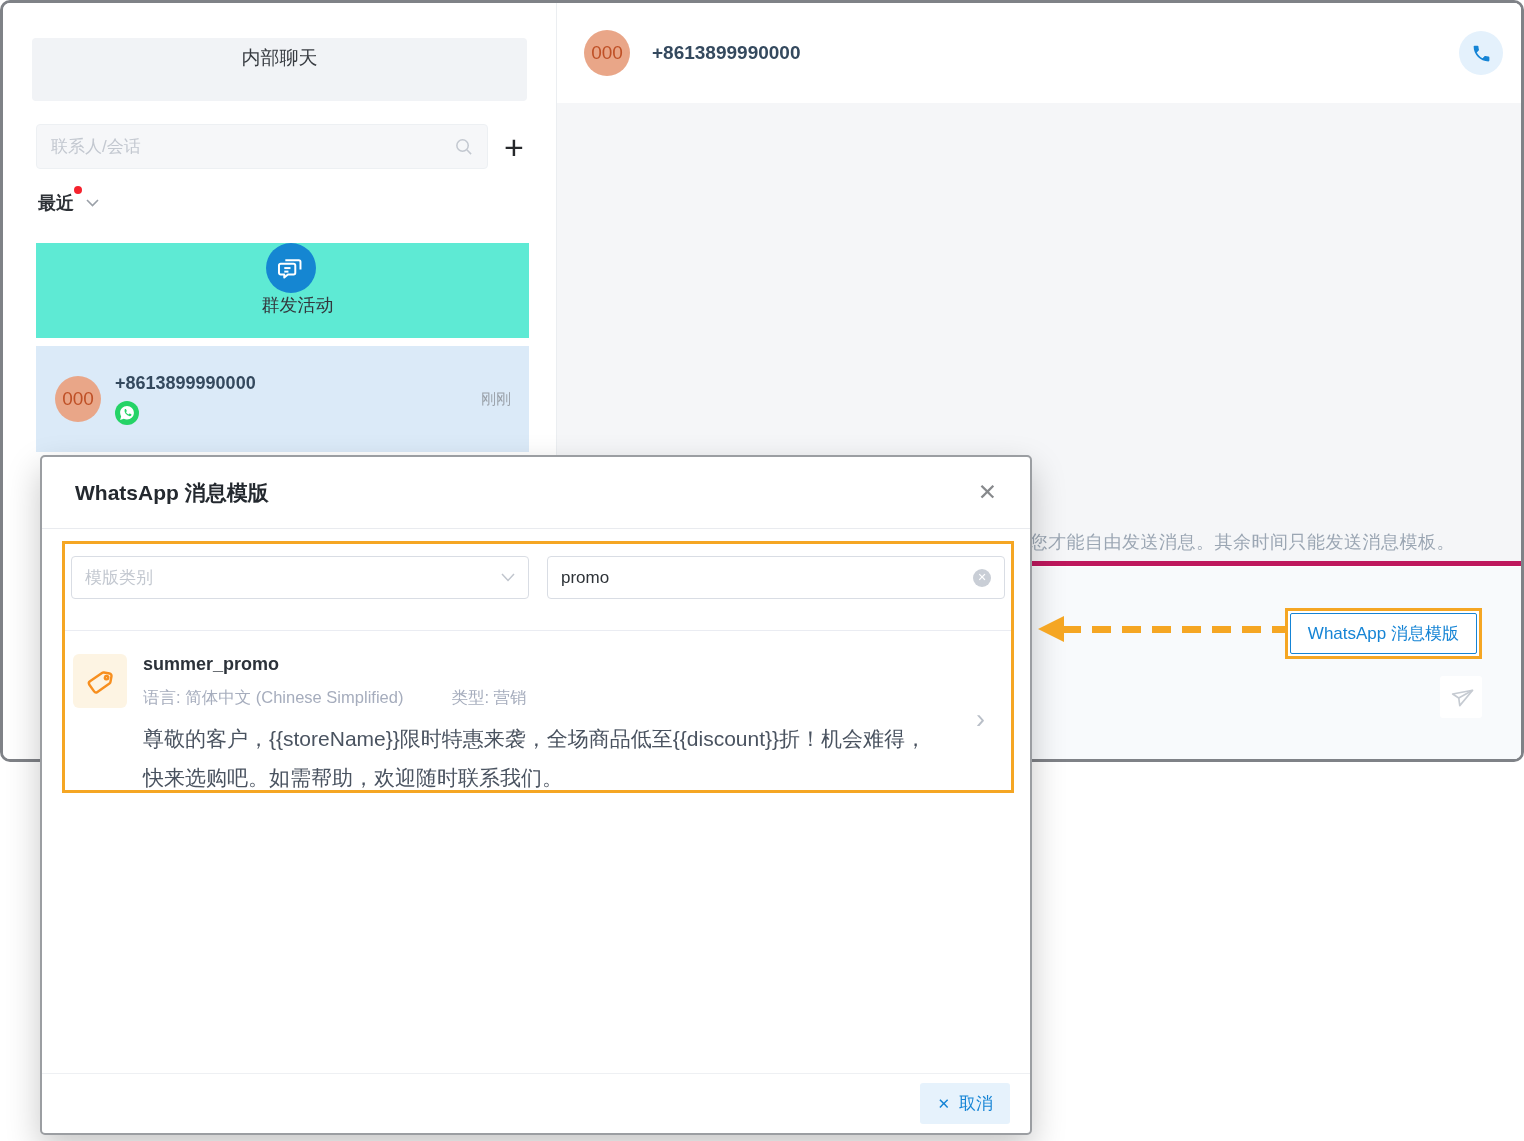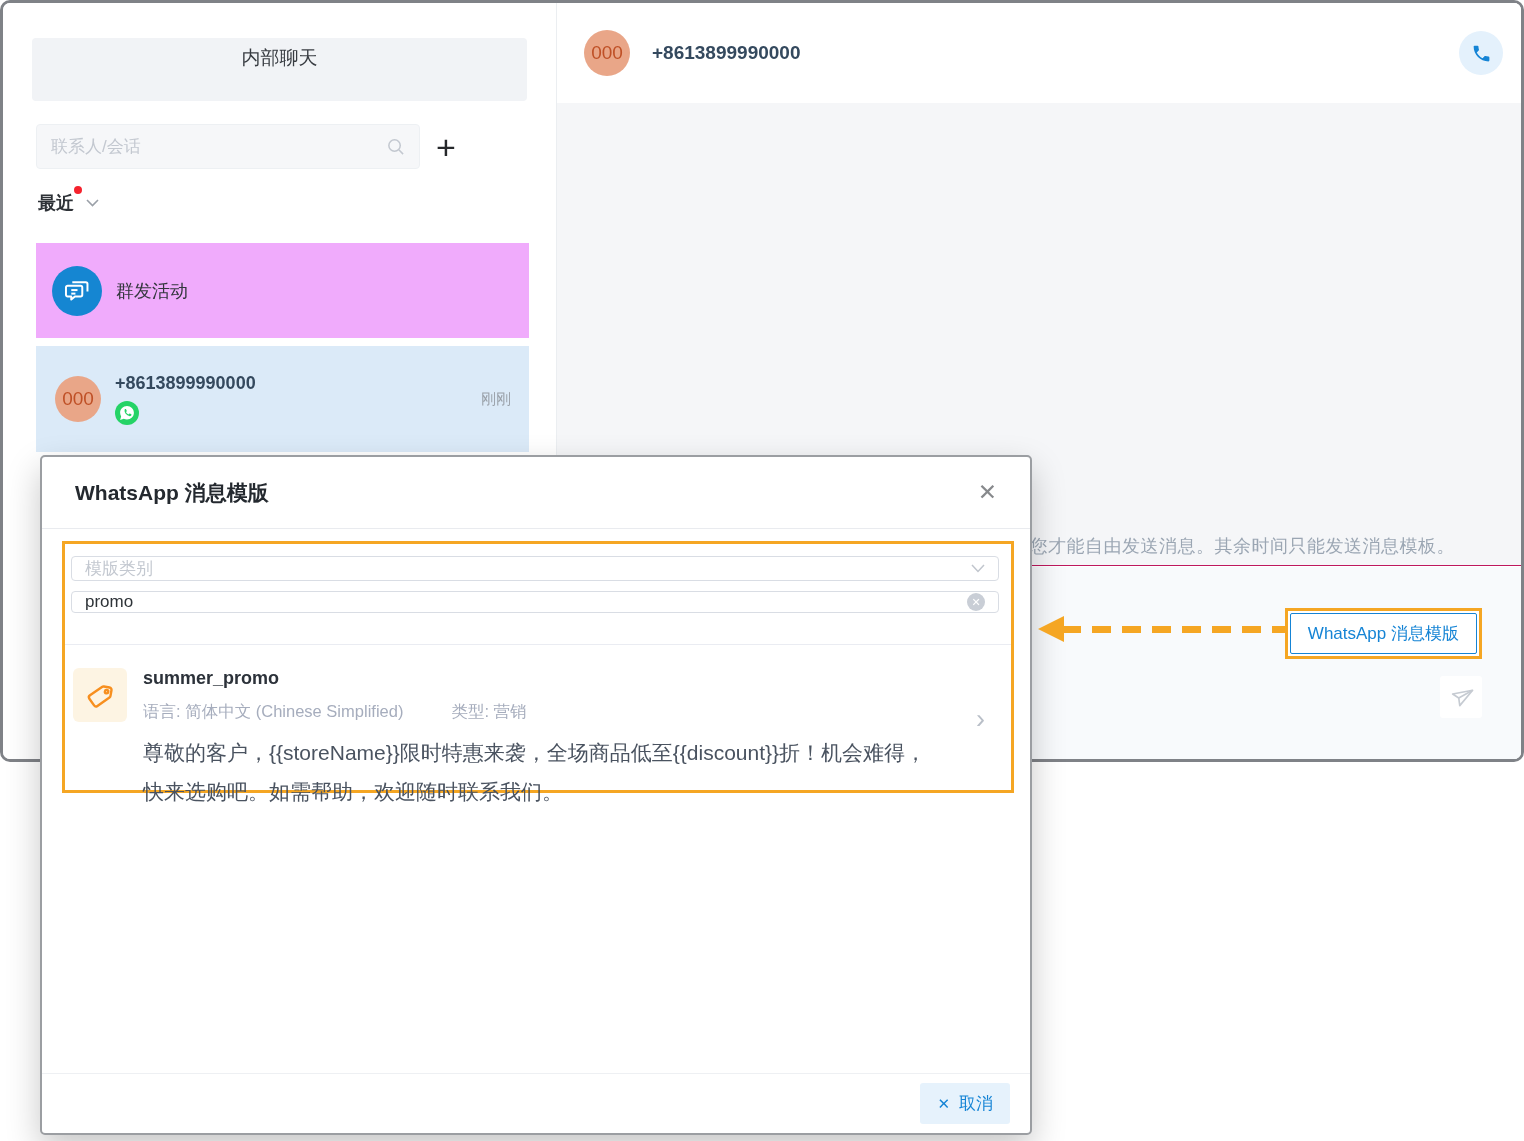--- a/index.html
+++ b/index.html
@@ -16,50 +16,50 @@
   .tabs { position:absolute; left:29px; top:35px; width:495px; height:63px; background:#f1f3f6;
     border-radius:4px; display:flex; padding:7px; }
   .tab { flex:1; display:flex; align-items:flex-start; justify-content:center; font-size:19px; color:#383c42; cursor:pointer; }
   .tab.active { background:#fff; border-radius:4px; box-shadow:0 1px 5px rgba(0,0,0,.14); font-weight:400; }
   .tab-label { position:relative; }
   .badge { position:absolute; top:-10px; right:-25px; min-width:22px; height:22px; padding:0 4px;
     background:#f5222d; color:#fff; border-radius:50%; font-size:13px; font-weight:700;
     display:flex; align-items:center; justify-content:center; }
 
   .search-row { position:absolute; left:33px; top:121px; width:494px; display:flex; align-items:center; }
-  .search-box { width:384px; height:45px; background:#f6f7f9; border:1px solid #edf0f3; border-radius:4px;
+  .search-box { width:452px; height:45px; background:#f6f7f9; border:1px solid #edf0f3; border-radius:4px;
     display:flex; align-items:center; padding:0 14px; cursor:text; }
   .search-ph { font-size:17px; color:#c3c8d0; }
   .search-box svg { margin-left:auto; }
   .plus-btn { margin-left:16px; font-size:34px; font-weight:200; color:#26282b; line-height:26px; cursor:pointer; }
 
   .recent-row { position:absolute; left:35px; top:188px; display:flex; align-items:center; cursor:pointer; }
   .recent-label { position:relative; font-size:18px; font-weight:700; color:#2e3237; }
   .red-dot { position:absolute; top:-5px; right:-8px; width:8px; height:8px; border-radius:50%; background:#f5222d; }
   .recent-row svg { margin-left:12px; }
 
   .chat-list { position:absolute; left:33px; top:240px; width:493px; }
   .chat-item { display:flex; align-items:center; cursor:pointer; }
-  .chat-item.campaign { height:95px; background:#f0abfc; padding-left:16px; margin-bottom:8px; }
+  .chat-item.campaign { height:95px; background:#5eead4; padding-left:16px; margin-bottom:8px;flex-direction:column; }
   .camp-icon { width:50px; height:50px; border-radius:50%; background:#1586d2; display:flex; align-items:center; justify-content:center; }
   .camp-label { margin-left:14px; font-size:18px; color:#33373d; }
   .chat-item.contact { height:106px; background:#dbeaf8; padding-left:19px; }
   .avatar { width:46px; height:46px; border-radius:50%; background:#e9a688; color:#bf5026;
     font-size:19px; display:flex; align-items:center; justify-content:center; flex:0 0 46px; }
   .contact-mid { margin-left:14px; display:flex; flex-direction:column; gap:7px; }
   .contact-name { font-size:18px; font-weight:700; color:#34495e; }
   .chat-time { margin-left:auto; margin-right:18px; font-size:15px; color:#9aa1a9;font-family:Liberation Serif, serif; }
 
   
   .main { position:relative; flex:1; background:#fff; }
   .chat-header { height:100px; display:flex; align-items:center; padding:0 18px 0 27px; background:#fff; }
   .header-name { margin-left:22px; font-size:19px; font-weight:700; color:#34495e; }
   .phone-btn { margin-left:auto; width:44px; height:44px; border-radius:50%; background:#e4f1fc;
     display:flex; align-items:center; justify-content:center; cursor:pointer; }
-  .chat-body { position:absolute; left:0; right:0; top:100px; height:463px; background:#f5f6f8; border-bottom:1px solid #be185d; }
+  .chat-body { position:absolute; left:0; right:0; top:100px; height:463px; background:#f5f6f8; border-bottom:5px solid #be185d; }
   .notice { position:absolute; right:66px; bottom:7px; font-size:18px; letter-spacing:.5px; color:#9ba6b3; white-space:nowrap; }
   .chat-footer { position:absolute; left:0; right:0; bottom:0; height:192px; background:#f8fafc; }
   .tpl-ring { position:absolute; top:41px; right:39px; border:3px solid #f5a623; padding:2px; background:#fff; }
   .tpl-btn { border:1px solid #1584d5; border-radius:2px; background:#fff; color:#1584d5; font-size:17px;
     padding:8px 17px; white-space:nowrap; cursor:pointer; }
   .send-btn { position:absolute; top:109px; right:39px; width:42px; height:42px; background:#fff; border-radius:3px;
     display:flex; align-items:center; justify-content:center; cursor:pointer; }
 
   
   .arrow { position:absolute; left:1038px; top:616px; width:248px; height:26px; z-index:30; pointer-events:none; }
@@ -69,21 +69,21 @@
     background:repeating-linear-gradient(90deg,#f5a623 0 19px,transparent 19px 30px); }
 
   
   .modal { position:absolute; left:40px; top:455px; width:992px; height:680px; background:#fff;
     border:2px solid #9b9ea2; border-radius:5px; box-shadow:0 14px 34px rgba(0,0,0,.22); z-index:20; }
   .modal-header { height:72px; border-bottom:1px solid #e9ebef; display:flex; align-items:center; padding:0 33px; }
   .modal-title { font-size:21px; font-weight:700; color:#24292f; }
   .modal-close { margin-left:auto; font-size:23px; color:#87898c; cursor:pointer; line-height:1; }
 
   .hl-box { position:absolute; left:20px; top:84px; width:952px; height:252px; border:3px solid #f5a623; background:#fff; }
-  .filters { display:flex; gap:10px; padding:12px 12px 0 6px;flex-direction:column; }
+  .filters { display:flex; gap:18px; padding:12px 6px 0 6px; }
   .field { flex:1; height:43px; border:1px solid #d9dde4; border-radius:4px; background:#fff;
     display:flex; align-items:center; padding:0 13px; cursor:pointer; }
   .field-ph { font-size:17px; color:#c3c8d0; }
   .field-val { font-size:17px; color:#2e3338; }
   .field svg { margin-left:auto; }
   .clear-btn { margin-left:auto; width:18px; height:18px; border-radius:50%; background:#c9ced6; color:#fff;
     font-size:11px; display:flex; align-items:center; justify-content:center; cursor:pointer; }
   .list-divider { height:1px; background:#eaecf2; margin:31px 0 0 0; }
 
   .tpl-item { display:flex; padding:23px 10px 0 8px; cursor:pointer; }

